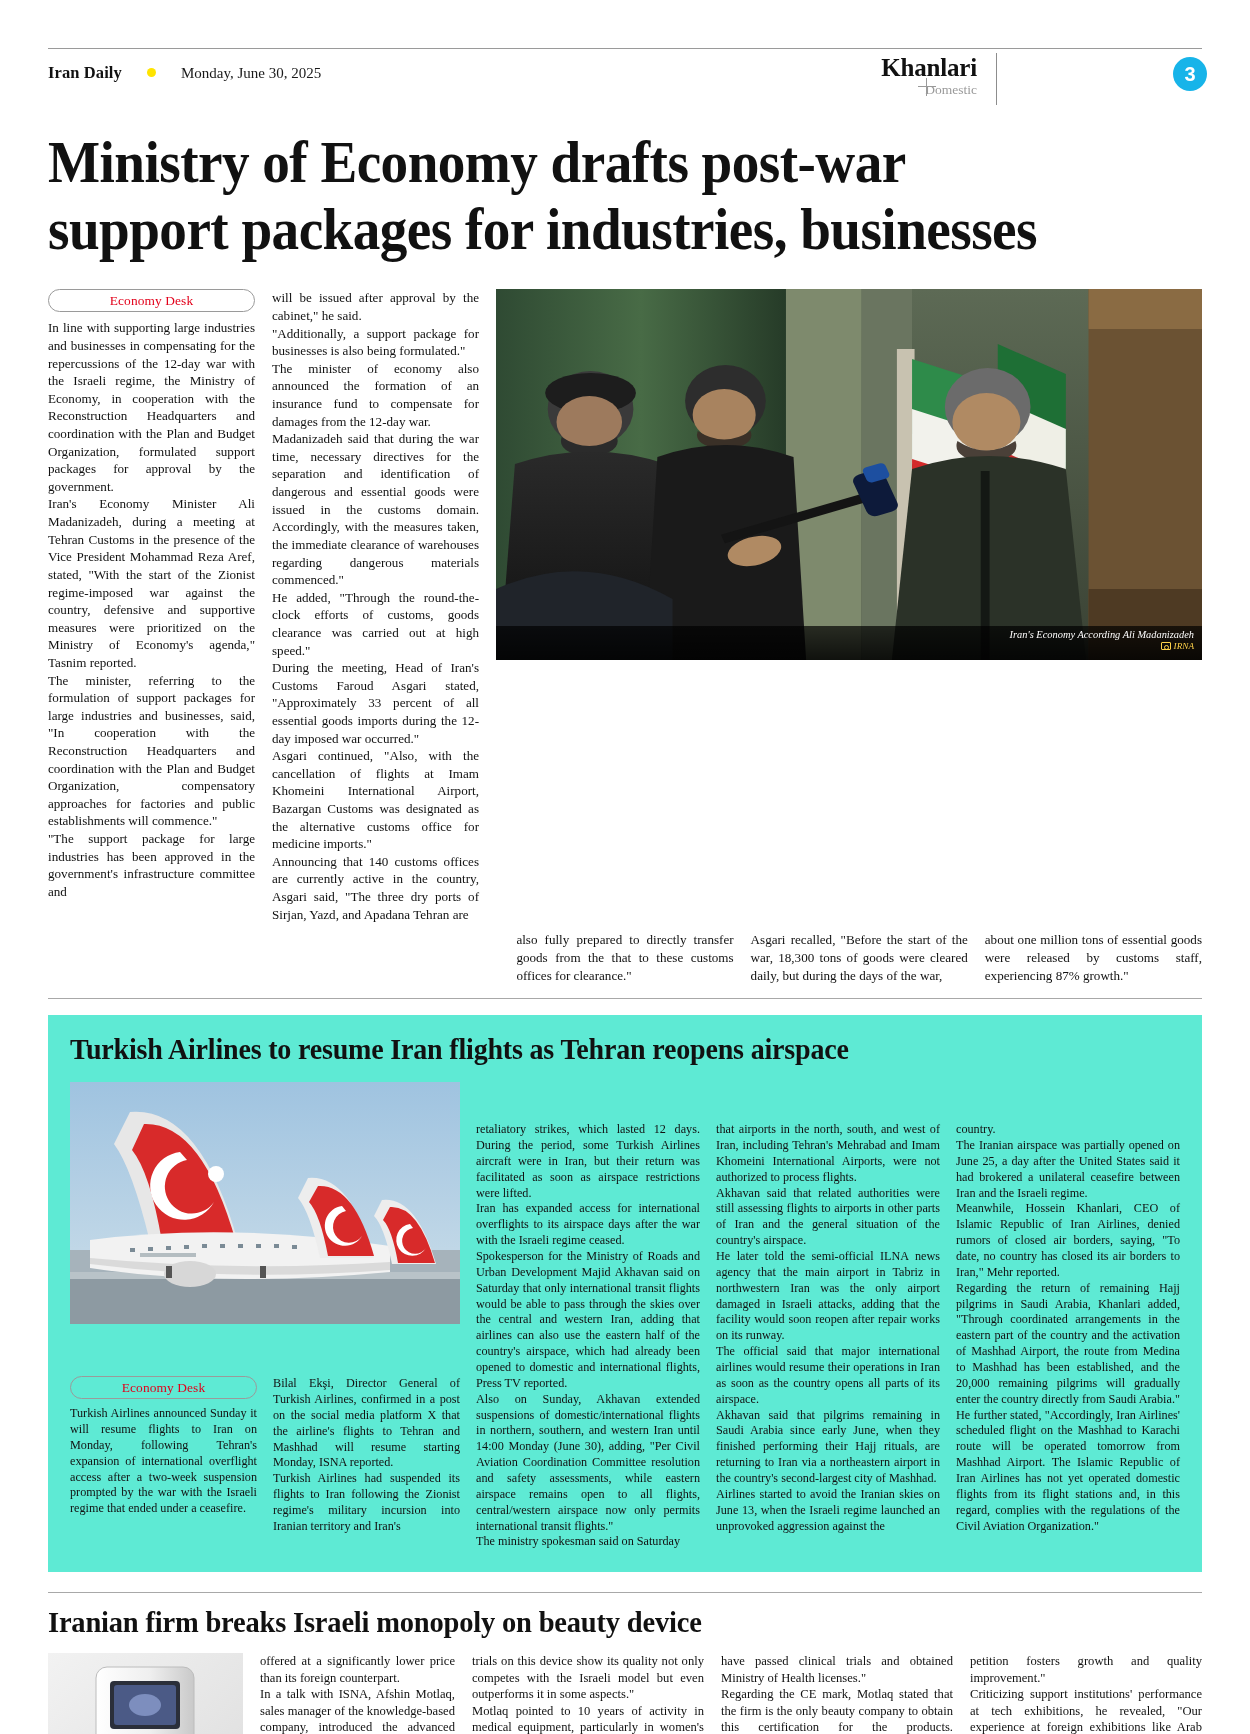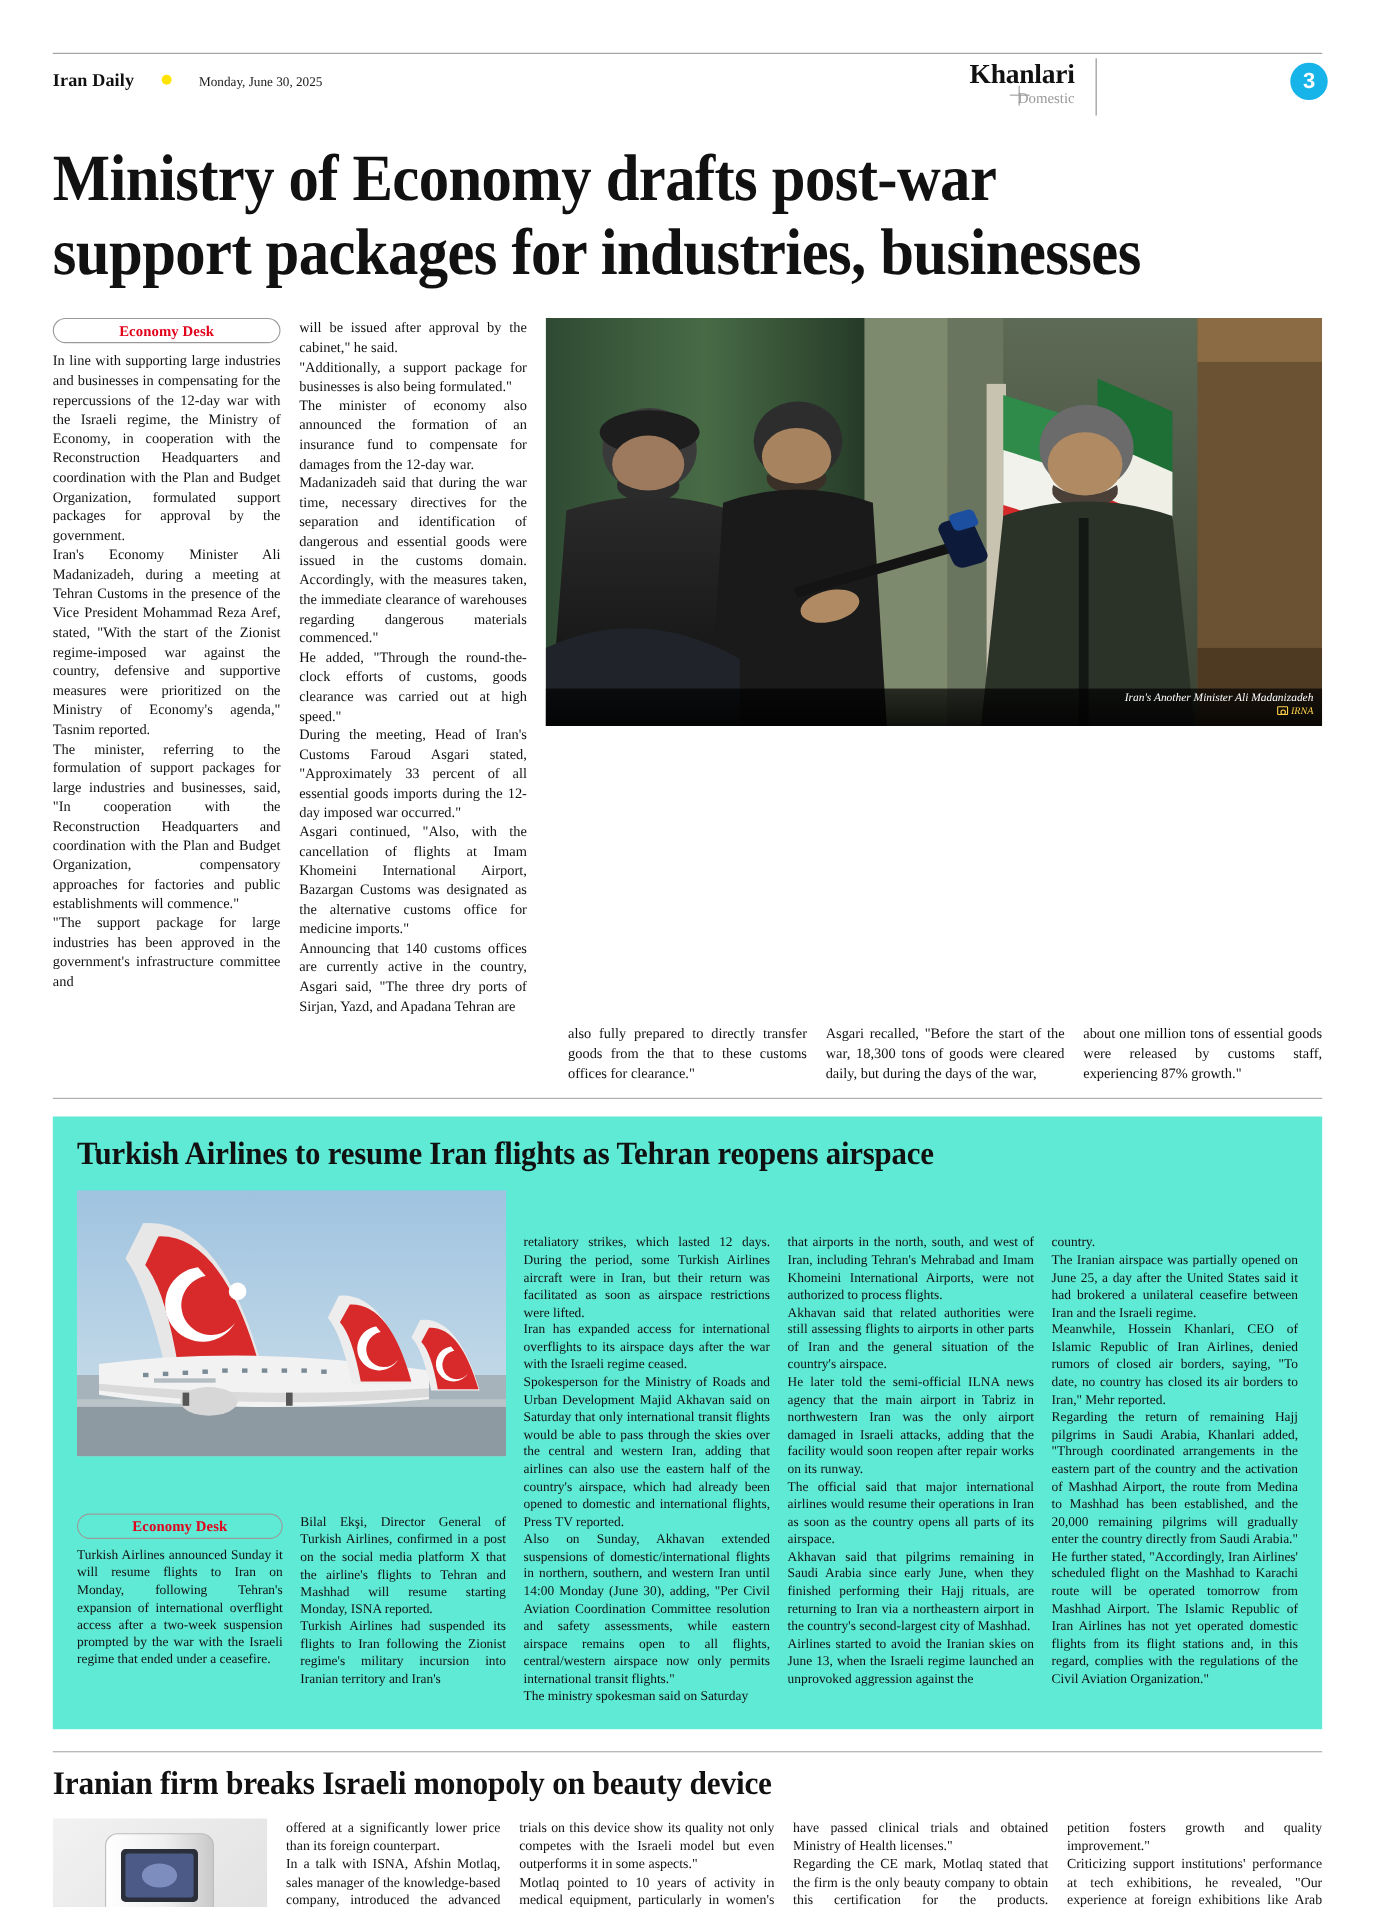--- a/index.html
+++ b/index.html
@@ -16,21 +16,21 @@
   .cropmark{position:absolute;top:30px;left:918px;width:18px;height:18px;}
   .cropmark:before{content:"";position:absolute;left:8px;top:0;width:1px;height:18px;background:#999;}
   .cropmark:after{content:"";position:absolute;left:0;top:8px;width:18px;height:1px;background:#999;}
 
   
   .masthead{position:relative;margin-top:48px;border-top:1px solid #9a9a9a;height:58px;}
   .mh-left{position:absolute;left:0;top:14px;display:flex;align-items:baseline;gap:25px;
            font-size:16.5px;}
   .mh-brand{font-weight:bold;font-family:"Liberation Serif",serif;letter-spacing:.1px;}
   .mh-dot{width:9px;height:9px;border-radius:50%;background:#FFE400;display:inline-block;position:relative;top:-1px;}
-  .mh-date{font-size:12px;color:#1a1a1a;}
+  .mh-date{font-size:15px;color:#1a1a1a;}
   .mh-sec{position:absolute;right:225px;top:6px;text-align:right;}
   .mh-sec-title{font-size:25px;font-weight:bold;letter-spacing:-.2px;line-height:1.05;}
   .mh-sec-sub{font-size:13.5px;color:#9a9a9a;line-height:1.2;margin-top:1px;}
   .mh-rule-v{position:absolute;right:205px;top:4px;width:1px;height:52px;background:#8d8d8d;}
   .mh-badge{position:absolute;right:-5px;top:8px;width:34px;height:34px;border-radius:50%;
             background:#17B4E9;color:#fff;font-weight:bold;font-size:20px;
             display:flex;align-items:center;justify-content:center;font-family:"Liberation Sans",sans-serif;}
 
   
   h1.headline{
@@ -47,21 +47,21 @@
 
   
   .a1{margin-top:26px;position:relative;}
   .a1-top{display:grid;grid-template-columns:207px 207px 1fr;column-gap:17px;}
   .col{font-size:13.1px;line-height:1.345;text-align:justify;
        font-family:"Liberation Serif",serif;hyphens:auto;}
   .col p{margin:0;}
   .deskpill{
     border:1px solid #9a9a9a;border-radius:13px;height:21px;
     display:flex;align-items:center;justify-content:center;
-    color:#E2001A;font-weight:bold;font-size:13.4px;margin-bottom:7px;
+    color:#E2001A;font-weight:normal;font-size:13.4px;margin-bottom:7px;
     letter-spacing:.1px;font-family:"Liberation Serif",serif;
   }
   .photo-wrap{position:relative;width:100%;height:371px;overflow:hidden;}
   .photo{width:100%;height:100%;display:block;}
   .photo-cap{
     position:absolute;left:0;right:0;bottom:0;height:34px;
     background:linear-gradient(to top, rgba(0,0,0,.72), rgba(0,0,0,.30));
     color:#fff;font-size:10.4px;font-style:italic;
     padding:3px 8px 0 0;box-sizing:border-box;text-align:right;
   }
@@ -189,21 +189,21 @@
           <rect x="288" y="182" width="26" height="44" rx="7" fill="#0d1a3a" transform="rotate(-20 301 204)"></rect>
           <rect x="292" y="176" width="19" height="16" rx="4" fill="#1d4fa0" transform="rotate(-20 301 184)"></rect>
 
           <ellipse cx="205" cy="262" rx="22" ry="14" fill="#b08a63" transform="rotate(-20 205 262)"></ellipse>
 
           <path d="M0 300 q70 -40 140 10 l0 61 l-140 0 Z" fill="#20242a"></path>
 
           <rect x="0" y="337" width="560" height="34" fill="rgba(0,0,0,0.55)"></rect>
         </svg>
         <div class="photo-cap">
-          <div>Iran's Another Minister Ali Madanizadeh</div>
+          <div>Iran's Economy According Ali Madanizadeh</div>
           <div class="photo-cred">
             <span class="cam"></span>
             <span>IRNA</span>
           </div>
         </div>
       </div>
     </div>
 
     <div class="a1-bottom">
       <div class="col"></div>

